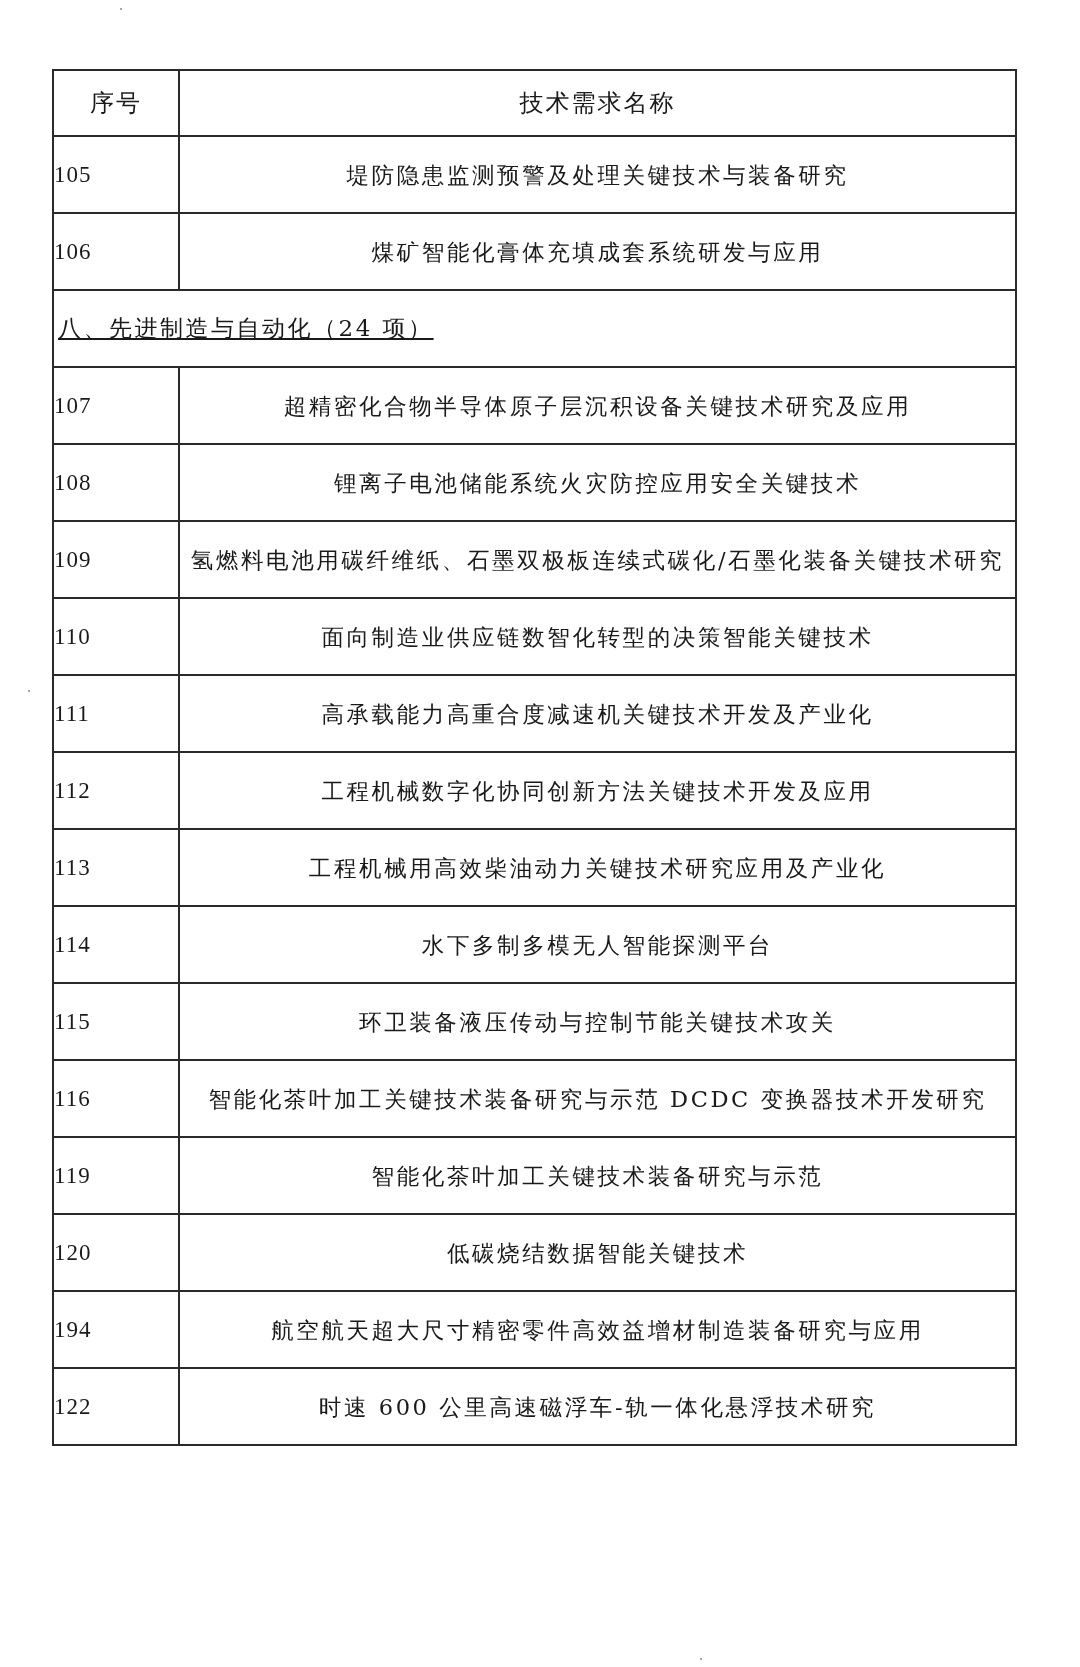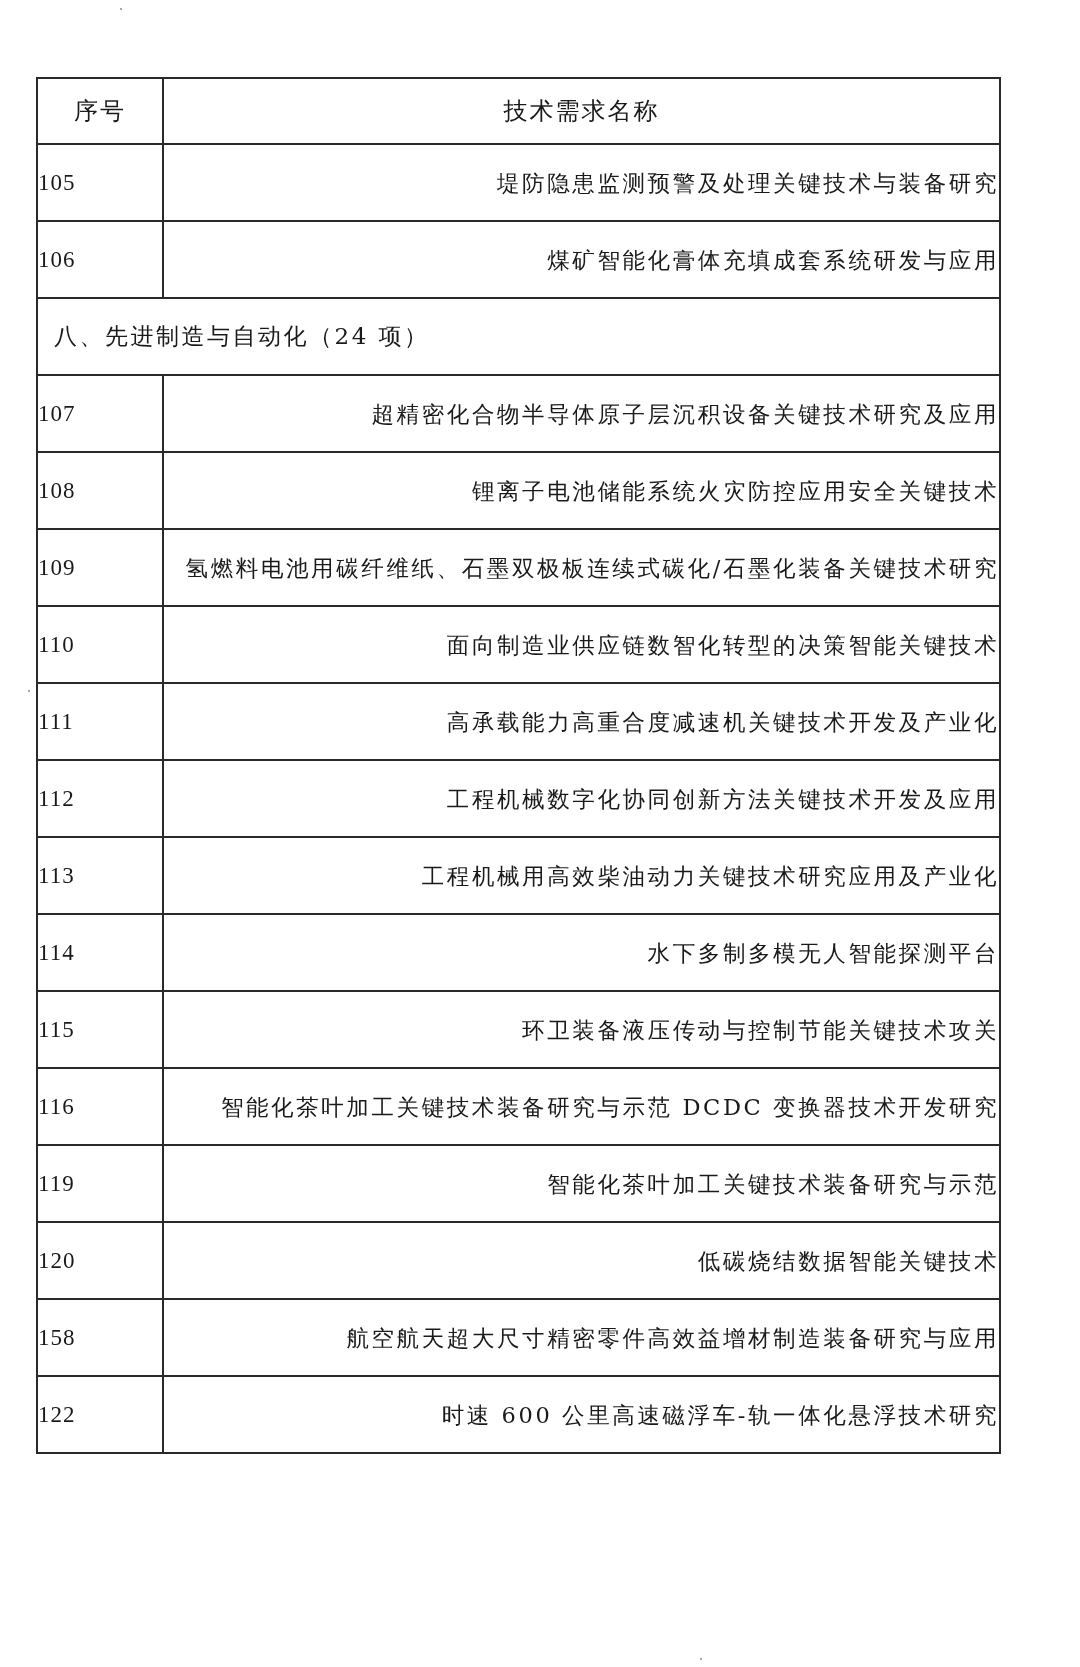--- a/index.html
+++ b/index.html
@@ -17,26 +17,25 @@
     }
     .page {
       position: absolute;
       left: 0; top: 0;
       width: 1080px;
       height: 1667px;
       background: #ffffff;
     }
     table.req-table {
       position: absolute;
-      left: 36px;
+      left: 52px;
       top: 69px;
       width: 963px;
       border-collapse: collapse;
       table-layout: fixed;
-      margin-top: 8px;
     }
     table.req-table td, table.req-table th {
       border: 2px solid #2a2a2a;
       padding: 0;
       vertical-align: middle;
     }
     table.req-table th {
       font-weight: normal;
       height: 64px;
       font-size: 24px;
@@ -44,37 +43,38 @@
     }
     col.col-no { width: 126px; }
     col.col-name { width: 837px; }
     td.no-cell {
       font-family: "Liberation Serif", "DejaVu Serif", serif;
       font-size: 23px;
       letter-spacing: 1px;
       border-right: 1px solid #2a2a2a;
     }
     td.name-cell {
-      text-align: right;
+      text-align: center;
       font-size: 22.5px;
       letter-spacing: 2.6px;
       padding-left: 12px;
       padding-right: 6px;
       line-height: 30px;
       border-left: 1px solid #2a2a2a;
     }
     th.no-head { border-right: 1px solid #2a2a2a; }
     th.name-head { border-left: 1px solid #2a2a2a; letter-spacing: 4px; }
     tr.body-row td { height: 75px; }
     tr.section-row td {
       height: 75px;
       text-align: left;
-      padding-left: 16px;
+      padding-left: 4px;
       font-size: 23px;
       letter-spacing: 2.5px;
+      text-decoration: underline;
     }
     .scan-dot {
       position: absolute;
       width: 2px; height: 2px;
       background: #888;
       border-radius: 1px;
     }
   </style>
 </head>
 <body>
@@ -145,21 +145,21 @@
       </tr>
       <tr class="body-row">
         <td class="no-cell">119</td>
         <td class="name-cell">智能化茶叶加工关键技术装备研究与示范</td>
       </tr>
       <tr class="body-row">
         <td class="no-cell">120</td>
         <td class="name-cell">低碳烧结数据智能关键技术</td>
       </tr>
       <tr class="body-row">
-        <td class="no-cell">158</td>
+        <td class="no-cell">194</td>
         <td class="name-cell">航空航天超大尺寸精密零件高效益增材制造装备研究与应用</td>
       </tr>
       <tr class="body-row">
         <td class="no-cell">122</td>
         <td class="name-cell">时速 600 公里高速磁浮车-轨一体化悬浮技术研究</td>
       </tr>
     </tbody>
   </table>
 
   <div class="scan-dot" style="left:120px; top:8px;"></div>

